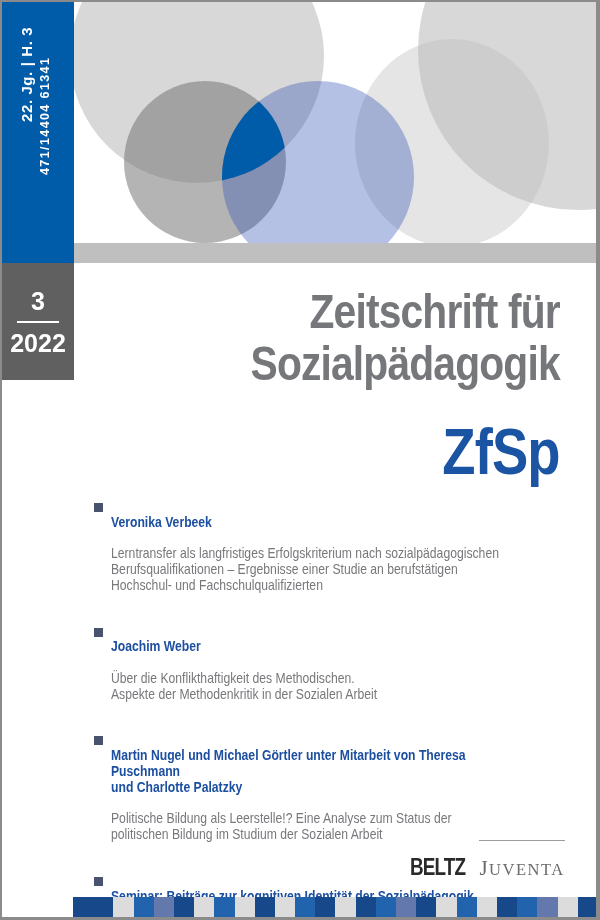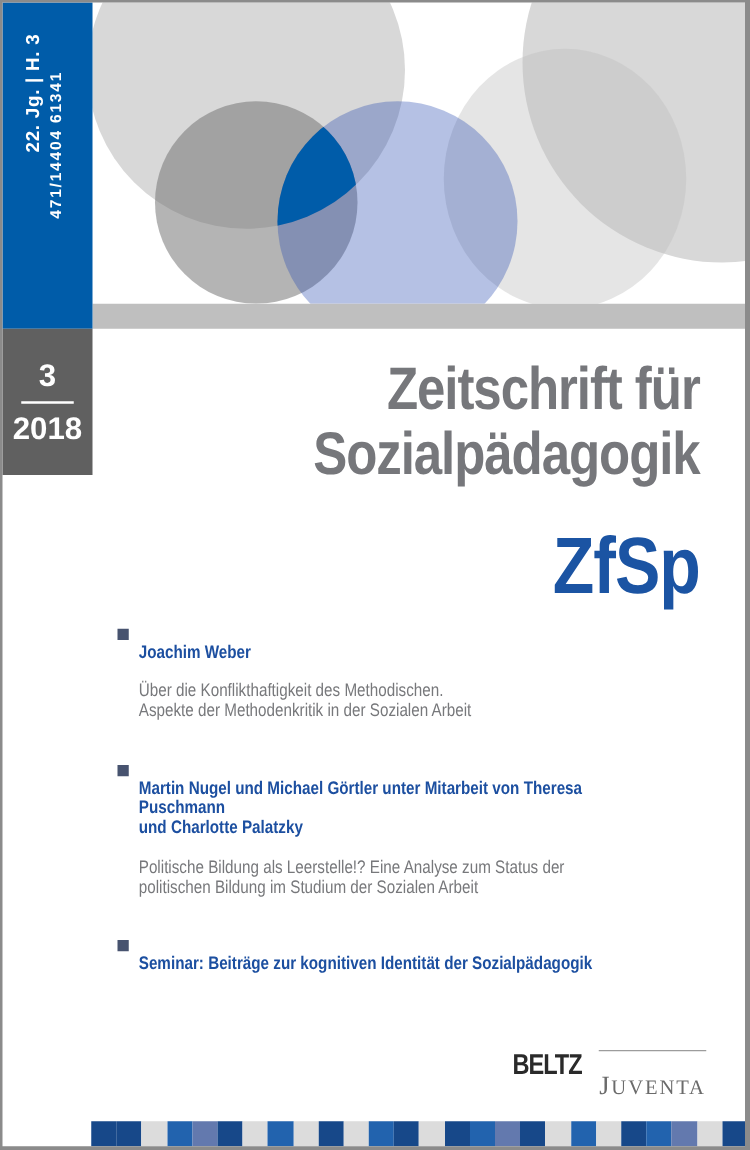--- a/index.html
+++ b/index.html
@@ -32,21 +32,21 @@
                   letter-spacing:-1px;margin-top:12px;}
   
   .toc{position:absolute;left:94px;top:499px;width:500px;}
   .toc-item{display:flex;align-items:flex-start;margin-bottom:14px;}
   .toc-bullet{flex:0 0 auto;width:9px;height:9px;background:#47536F;margin:4px 0 0 0;}
   .toc-text{margin-left:8px;transform:scaleX(.84);transform-origin:top left;
             width:560px;white-space:pre-line;font-size:14.5px;line-height:15.8px;}
   .toc-authors{color:#1C4FA0;font-weight:bold;}
   .toc-title{color:#77787B;}
   
-  .logo{position:absolute;left:410px;top:840px;display:flex;}
+  .logo{position:absolute;left:410px;top:840px;display:flex;align-items:flex-end;}
   .logo-beltz{font-weight:bold;font-size:23px;line-height:23px;color:#2A2A2A;
               letter-spacing:-1px;transform:scaleX(.82);transform-origin:bottom left;}
   .logo-juventa{font-family:"Liberation Serif",serif;color:#6B6B6B;margin-left:2px;
                 border-top:1.5px solid #9C9C9C;padding-top:18px;letter-spacing:1.5px;
                 line-height:19px;}
   .logo-juventa .bigj{font-size:21px;}
   .logo-juventa .rest{font-size:16.5px;}
   
   .stripes{position:absolute;left:73px;top:897px;width:525px;height:20px;display:flex;}
   .stripes div{flex:1 1 auto;height:20px;}
@@ -80,30 +80,39 @@
   <div class="band"></div>
 
   <div class="spine">
     <span class="spine-issue">22. Jg. | H. 3</span>
     <span class="spine-catalog">471/14404  61341</span>
   </div>
 
   <div class="issuebox">
     <div class="num">3</div>
     <div class="divider"></div>
-    <div class="year">2018</div>
+    <div class="year">2022</div>
   </div>
 
   <div class="titleblock">
     <div class="journal-title">Zeitschrift für
 Sozialpädagogik</div>
     <div class="journal-abbrev">ZfSp</div>
   </div>
 
   <div class="toc">
+    <div class="toc-item">
+      <span class="toc-bullet"></span>
+      <div class="toc-text">
+        <div class="toc-authors">Veronika Verbeek</div>
+        <div class="toc-title">Lerntransfer als langfristiges Erfolgskriterium nach sozialpädagogischen
+Berufsqualifikationen – Ergebnisse einer Studie an berufstätigen
+Hochschul- und Fachschulqualifizierten</div>
+      </div>
+    </div>
     <div class="toc-item">
       <span class="toc-bullet"></span>
       <div class="toc-text">
         <div class="toc-authors">Joachim Weber</div>
         <div class="toc-title">Über die Konflikthaftigkeit des Methodischen.
 Aspekte der Methodenkritik in der Sozialen Arbeit</div>
       </div>
     </div>
     <div class="toc-item">
       <span class="toc-bullet"></span>

